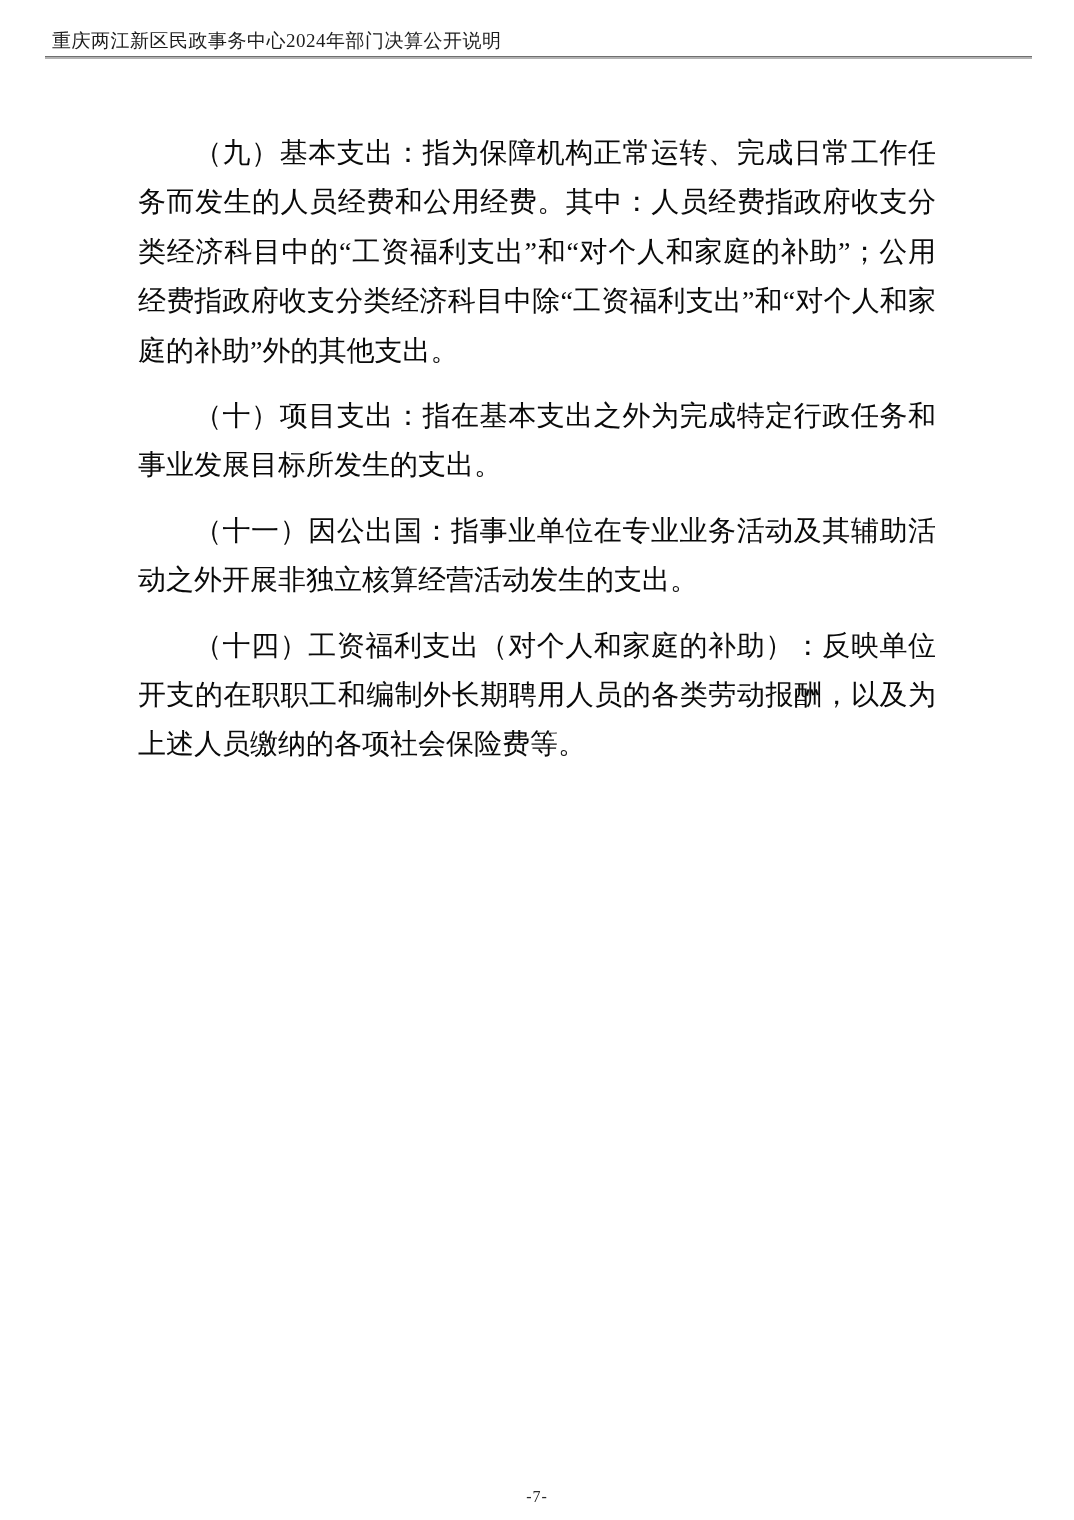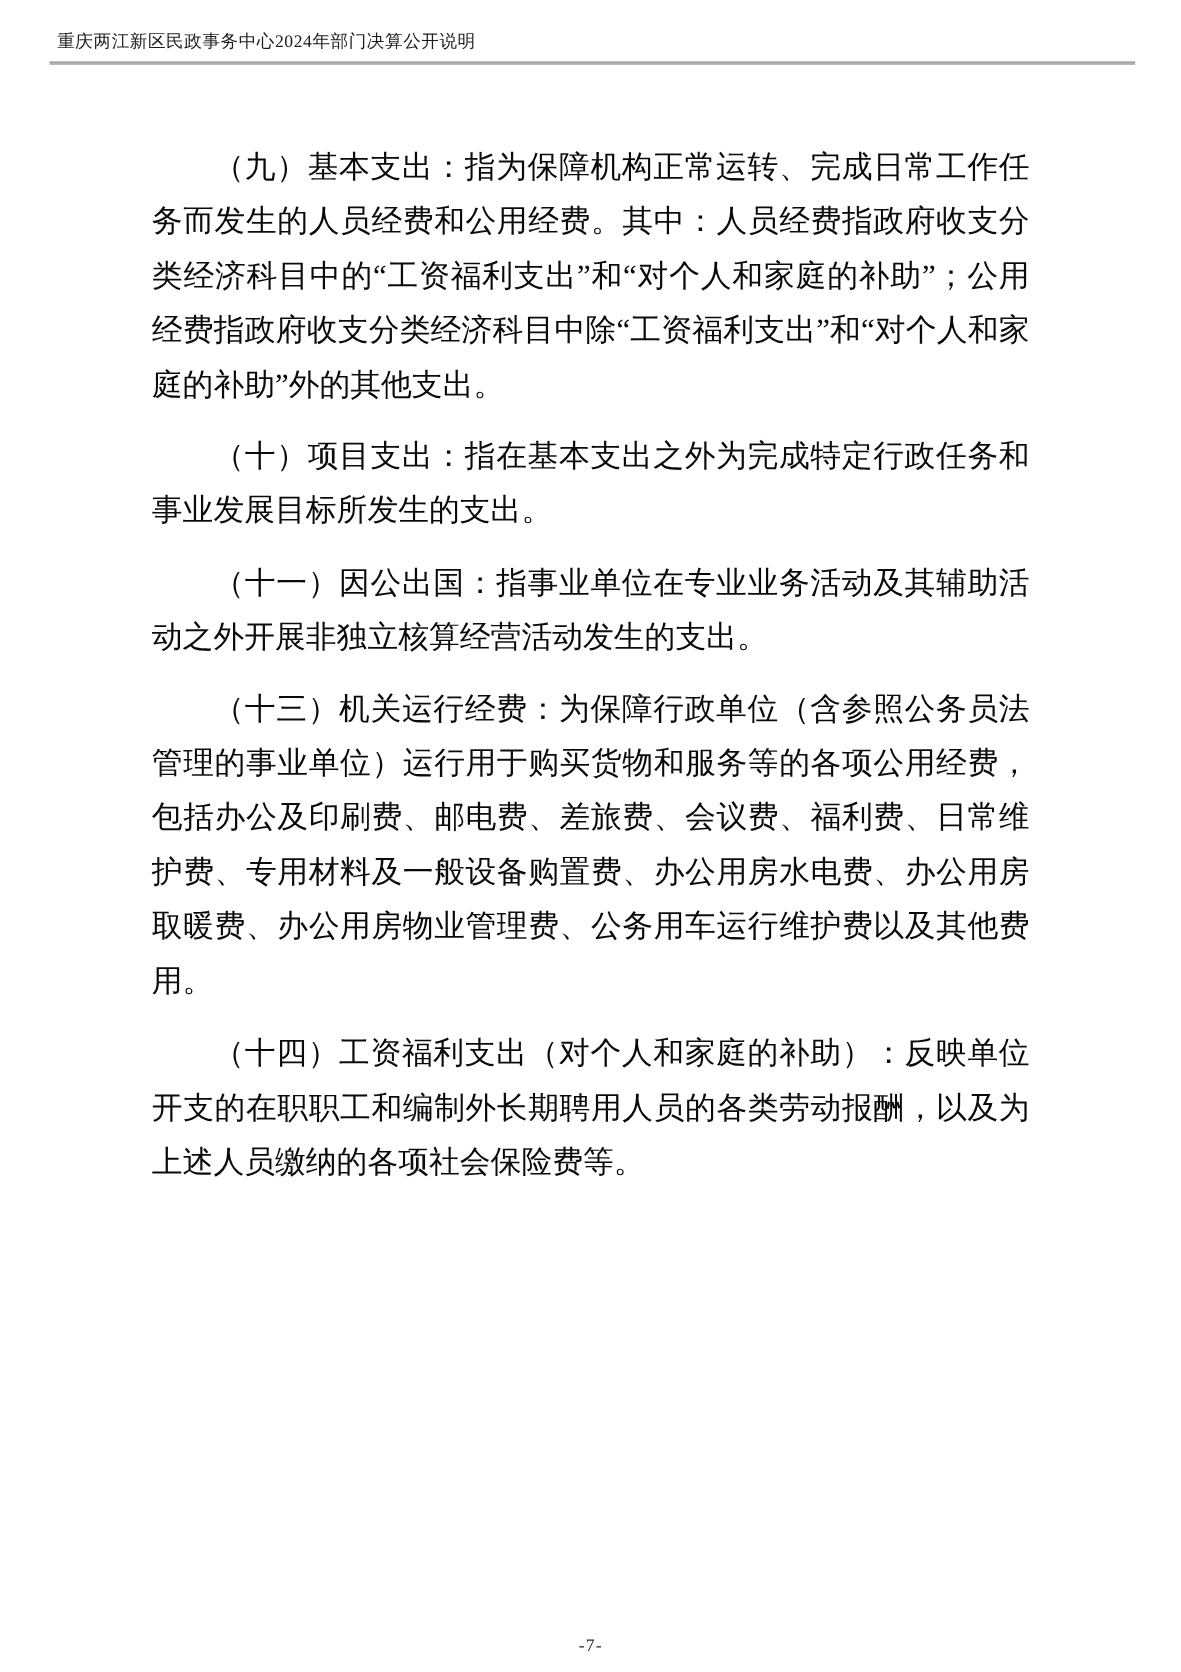--- a/index.html
+++ b/index.html
@@ -12,21 +12,21 @@
     color: #000000;
     overflow: hidden;
   }
   .doc-header {
     position: absolute;
     top: 28px;
     left: 52px;
     right: 44px;
   }
   .doc-header-title {
-    font-size: 16px;
+    font-size: 19px;
     color: #1c1c1c;
     letter-spacing: 0.5px;
     white-space: nowrap;
   }
   .doc-header-rule {
     position: absolute;
     top: 56px;
     left: 45px;
     right: 42px;
     height: 0;
@@ -69,21 +69,20 @@
   <div class="doc-header">
     <span class="doc-header-title">重庆两江新区民政事务中心2024年部门决算公开说明</span>
   </div>
 
   <div class="doc-header-rule"></div>
 
   <div class="doc-body">
     <p>（九）基本支出：指为保障机构正常运转、完成日常工作任务而发生的人员经费和公用经费。其中：人员经费指政府收支分类经济科目中的“工资福利支出”和“对个人和家庭的补助”；公用经费指政府收支分类经济科目中除“工资福利支出”和“对个人和家庭的补助”外的其他支出。</p>
     <p>（十）项目支出：指在基本支出之外为完成特定行政任务和事业发展目标所发生的支出。</p>
     <p>（十一）因公出国：指事业单位在专业业务活动及其辅助活动之外开展非独立核算经营活动发生的支出。</p>
-    <p>（十三）机关运行经费：为保障行政单位（含参照公务员法管理的事业单位）运行用于购买货物和服务等的各项公用经费，包括办公及印刷费、邮电费、差旅费、会议费、福利费、日常维护费、专用材料及一般设备购置费、办公用房水电费、办公用房取暖费、办公用房物业管理费、公务用车运行维护费以及其他费用。</p>
     <p>（十四）工资福利支出（对个人和家庭的补助）：反映单位开支的在职职工和编制外长期聘用人员的各类劳动报酬，以及为上述人员缴纳的各项社会保险费等。</p>
   </div>
 
   <div class="doc-footer">
     <span class="page-number">-7-</span>
   </div>
 
 </div>
 
 </body></html>

